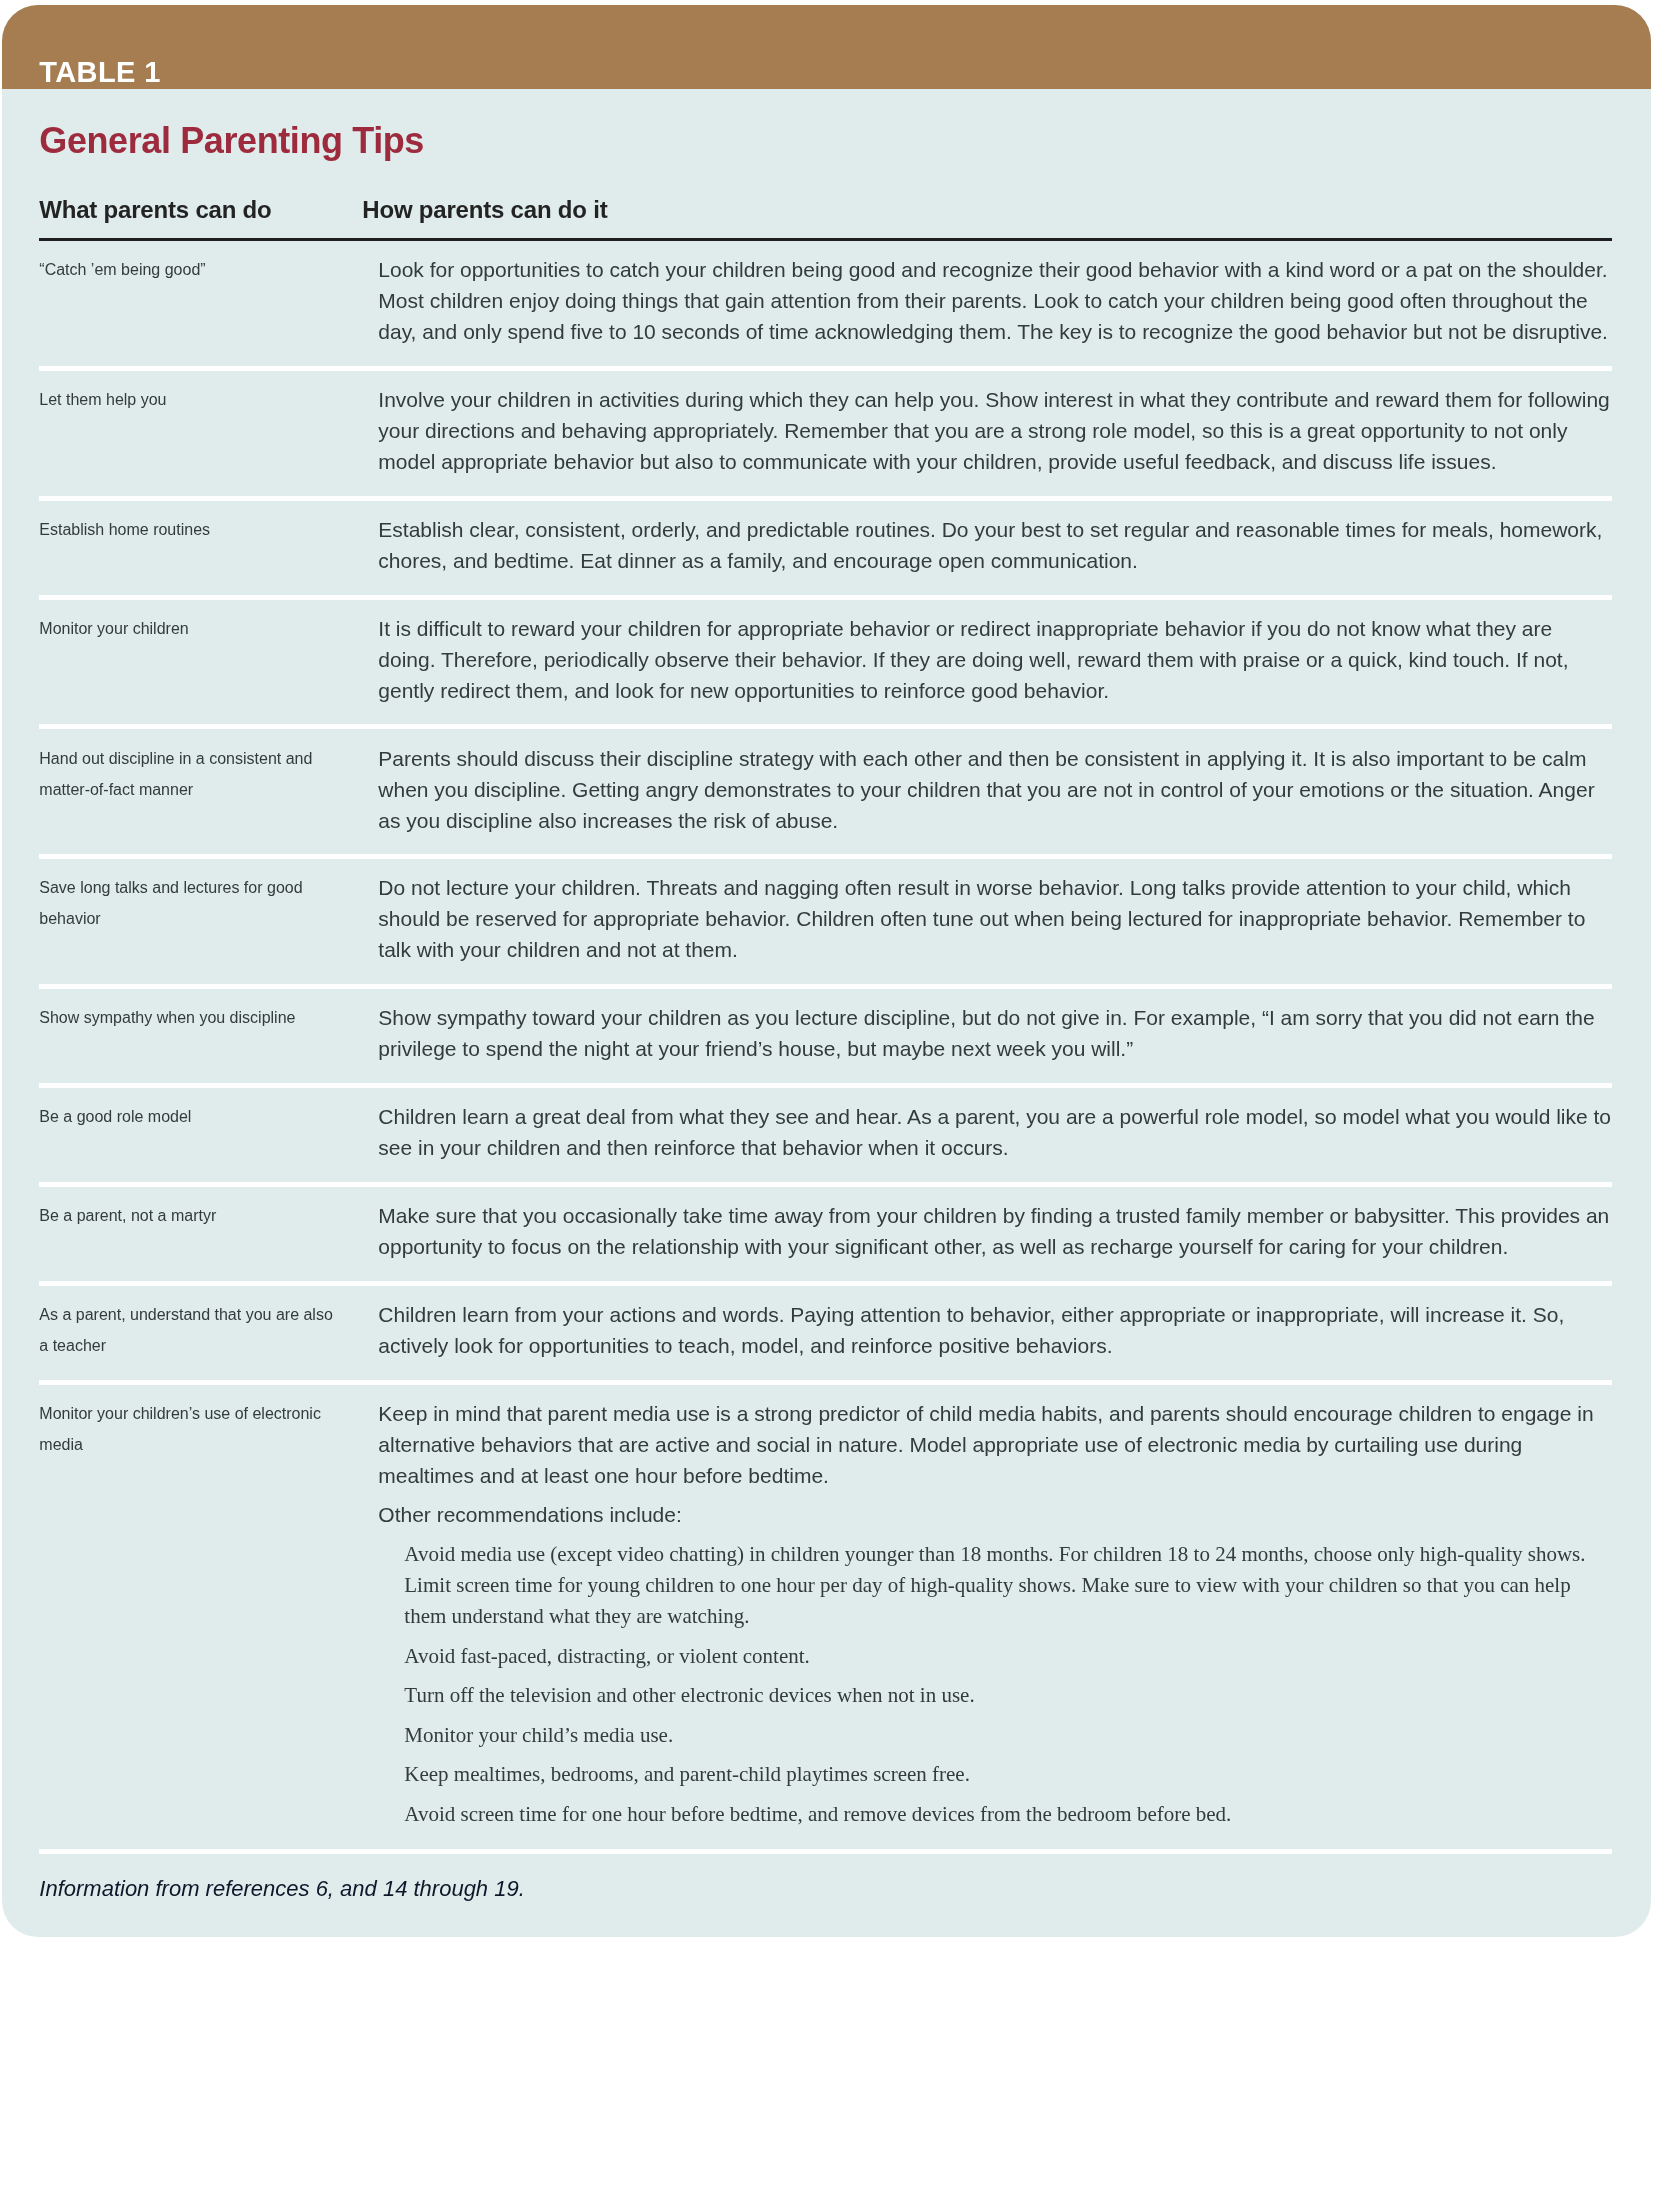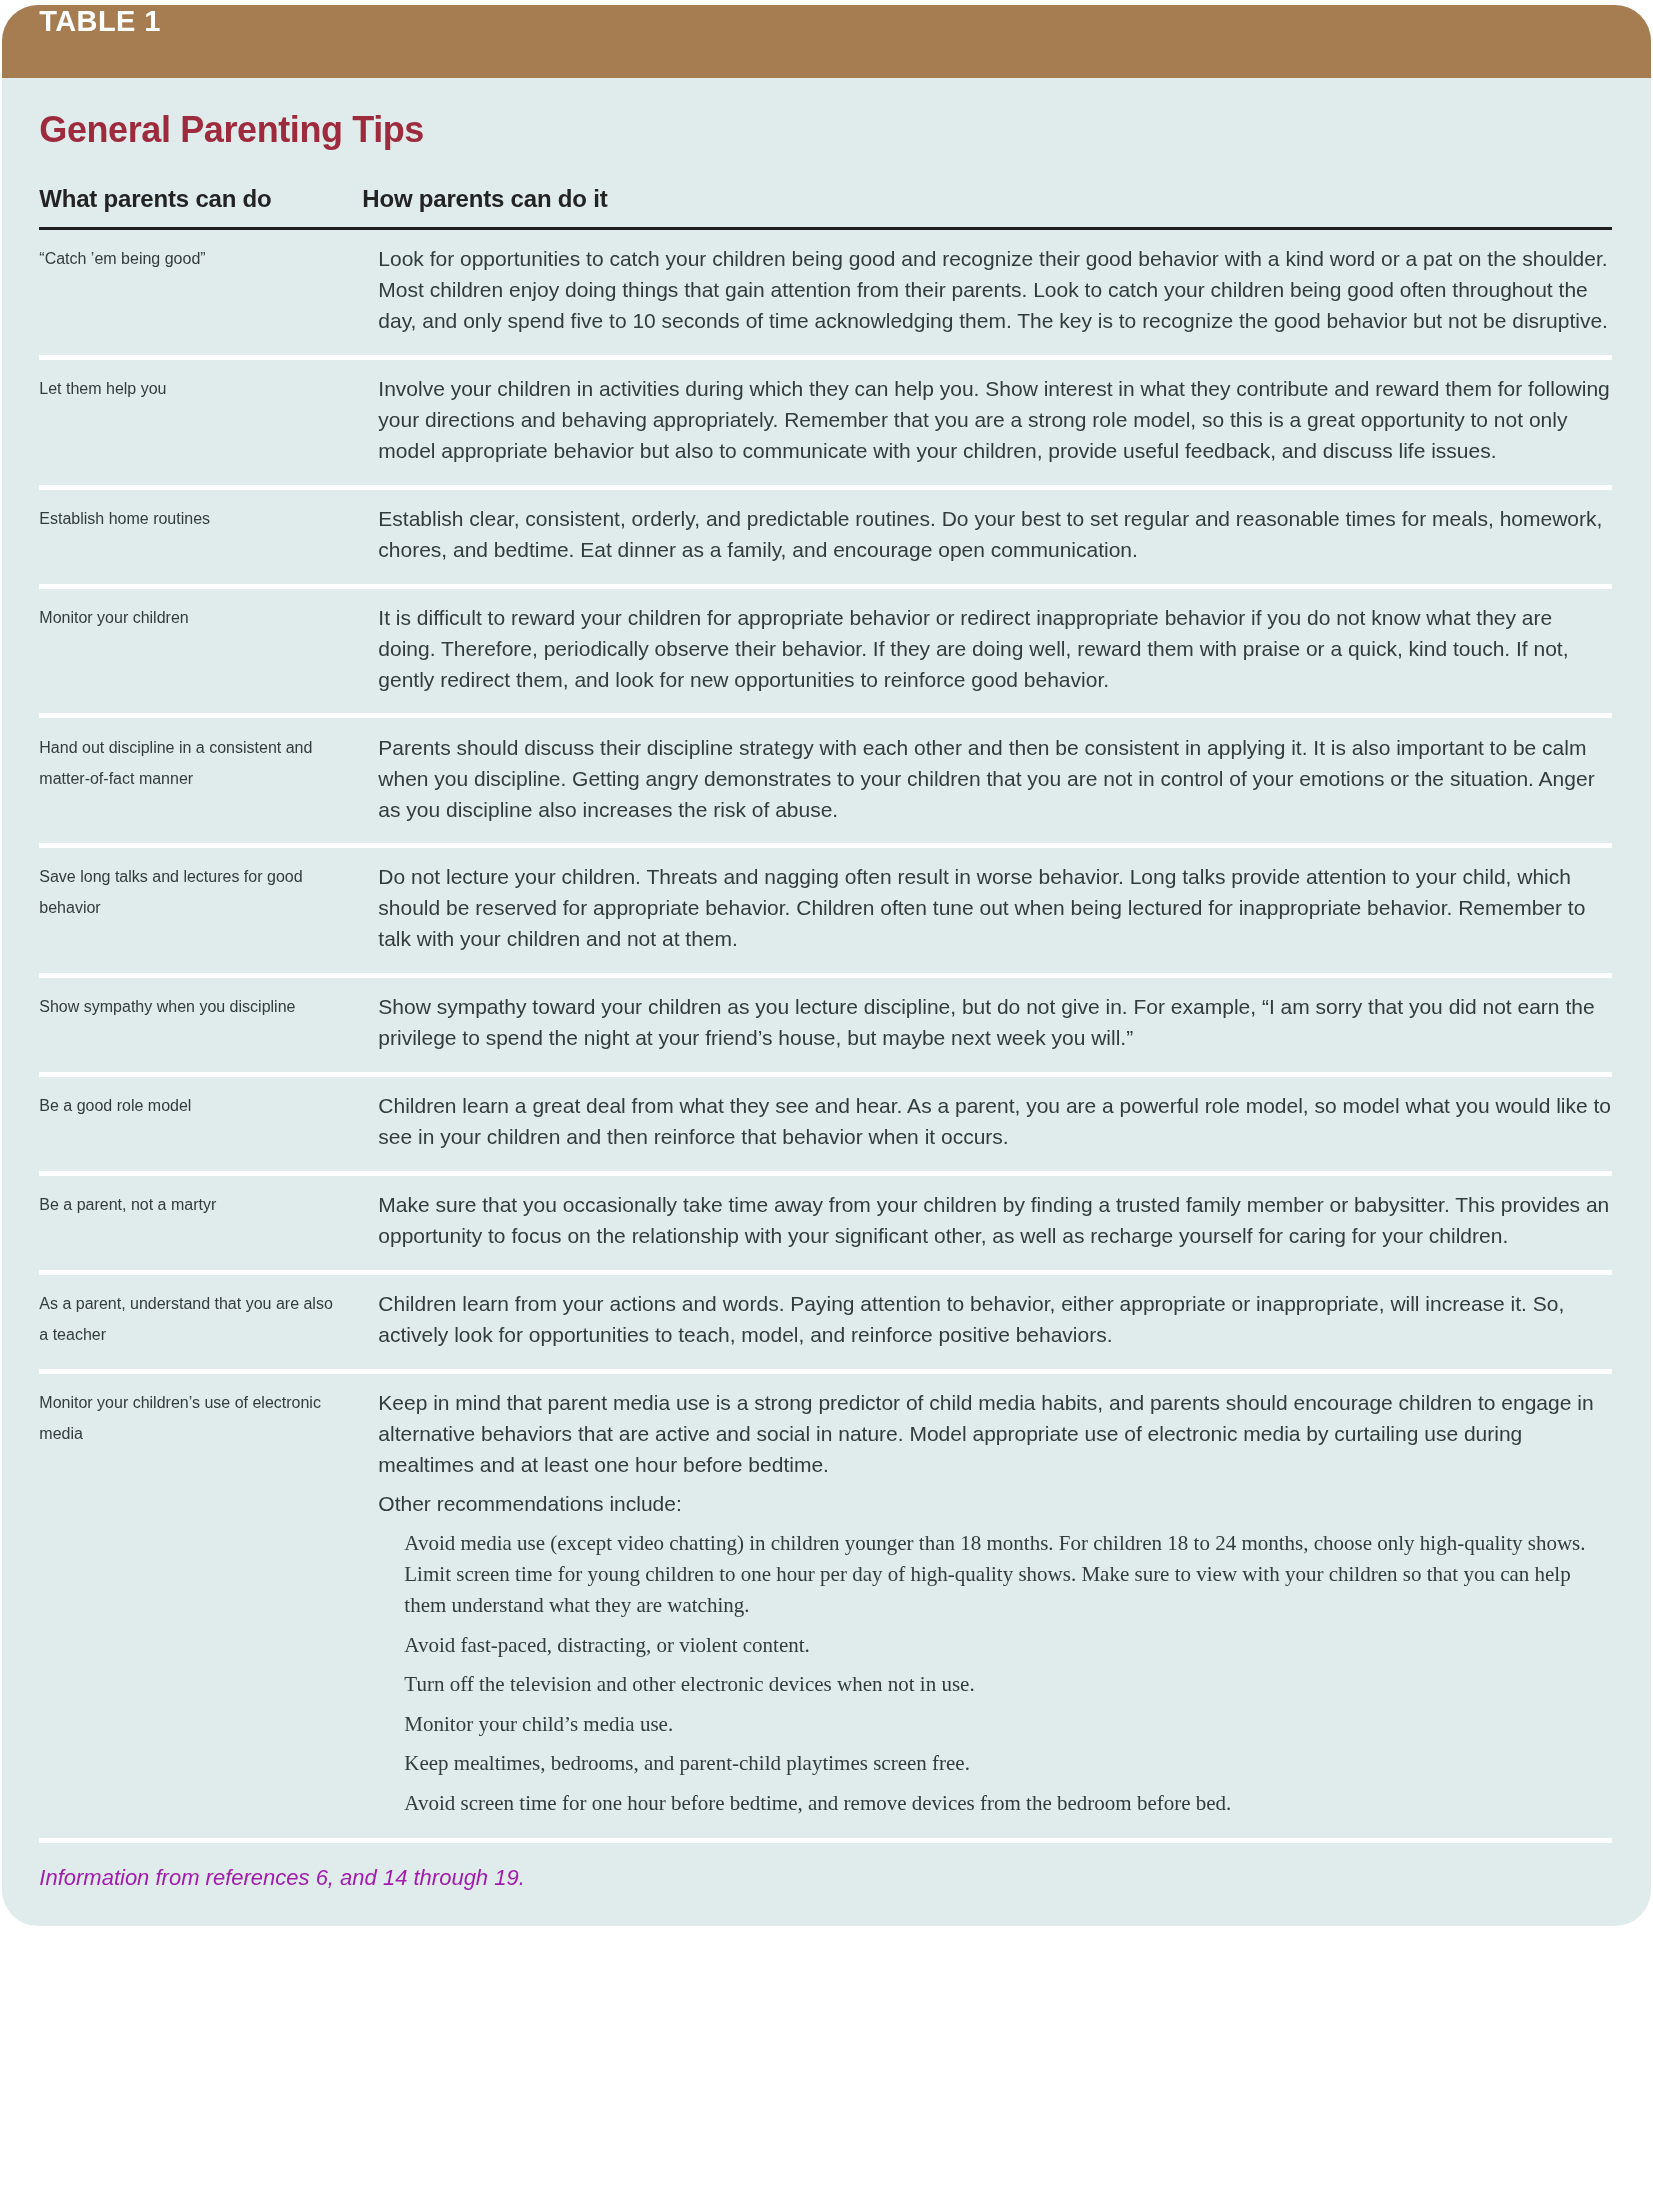--- a/index.html
+++ b/index.html
@@ -12,24 +12,24 @@
     font-family: "Liberation Sans", sans-serif;
   }
   .card {
     width: 1649px;
     margin-left: 2.3px;
     background: #dfeceb;
     border-radius: 36px;
     overflow: hidden;
   }
   .card-header {
-    height: 73px;
+    height: 84px;
     background: #a67d51;
     display: flex;
-    align-items: flex-start;
+    align-items: flex-end;
     padding: 0 37px;
   }
   .table-tag {
     color: #ffffff;
     font-size: 29px;
     font-weight: 700;
     letter-spacing: 0.4px;
   }
   .card-body { padding: 26.5px 39px 0 37px; }
   .title {
@@ -65,21 +65,21 @@
     color: #333b3c;
     padding-right: 12.5px;
   }
   .how { font-size: 21px; line-height: 31px; color: #333b3c; }
   .para { margin: 0 0 8.6px 0; }
   .para:last-child { margin-bottom: 0; }
   .sub { margin-left: 26px; margin-bottom: 8.6px; font-family: Liberation Serif, serif; }
   .footnote {
     font-size: 22px;
     font-style: italic;
-    color: #a21caf;
+    color: #0f172a;
     padding: 20px 0 33px 0;
     line-height: 30px;
   }
 </style>
 </head>
 <body>
 
 <div class="page">
   <div class="card">
     <div class="card-header">

